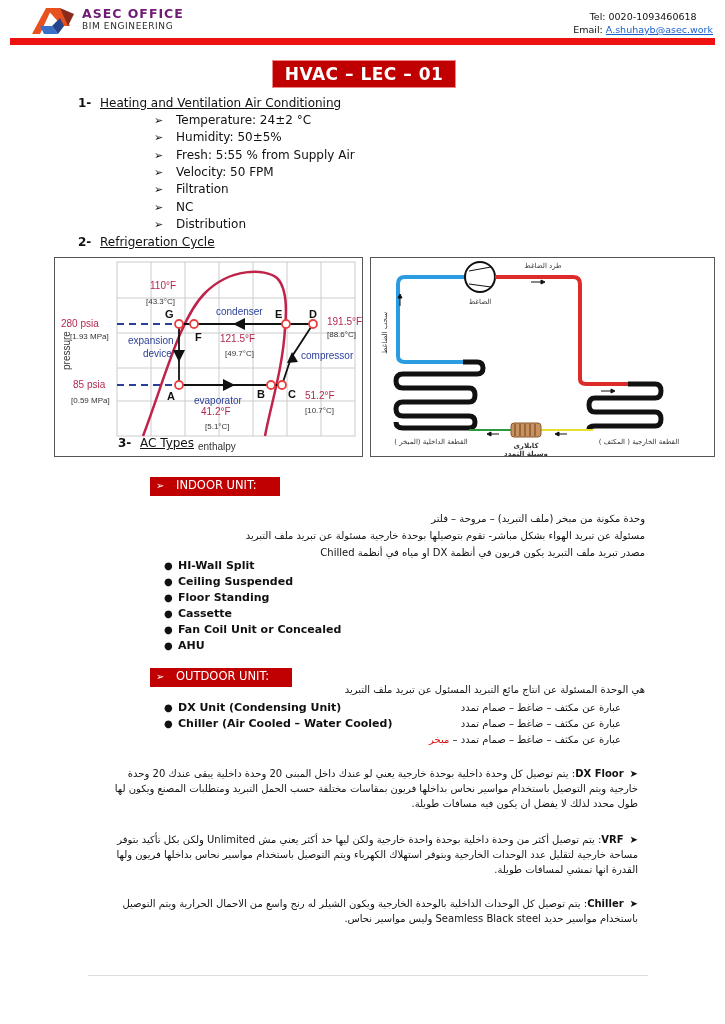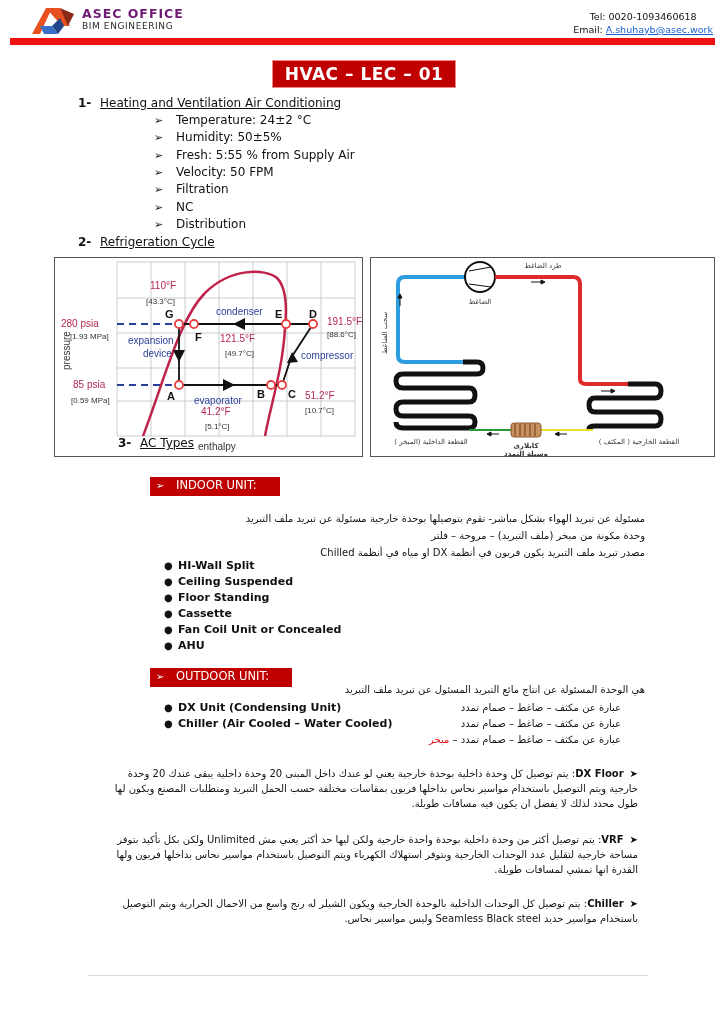--- a/index.html
+++ b/index.html
@@ -206,22 +206,22 @@
   </svg>
 </div>
 
 <div class="abs h" style="left:78px;top:436px;margin-left:40px;">
   <span class="num">3-</span><span class="txt">AC Types</span>
 </div>
 <div class="abs tag" style="left:150px;top:477px;width:124px;">
   <span class="arr">➢</span><span>INDOOR UNIT:</span>
 </div>
 <div class="abs ar" style="right:80px;top:510px;width:560px;line-height:17px;">
+  <div>وحدة مكونة من مبخر (ملف التبريد) – مروحة – فلتر</div>
   <div>مسئولة عن تبريد الهواء بشكل مباشر- تقوم بتوصيلها بوحدة خارجية مسئولة عن تبريد ملف التبريد</div>
-  <div>وحدة مكونة من مبخر (ملف التبريد) – مروحة – فلتر</div>
   <div>مصدر تبريد ملف التبريد يكون فريون في أنظمة DX او مياه في أنظمة Chilled</div>
 </div>
 <div class="abs dot-list" style="left:164px;top:558px;">
   <div><span class="dot">●</span><span>HI-Wall Split</span></div>
   <div><span class="dot">●</span><span>Ceiling Suspended</span></div>
   <div><span class="dot">●</span><span>Floor Standing</span></div>
   <div><span class="dot">●</span><span>Cassette</span></div>
   <div><span class="dot">●</span><span>Fan Coil Unit or Concealed</span></div>
   <div><span class="dot">●</span><span>AHU</span></div>
 </div>

